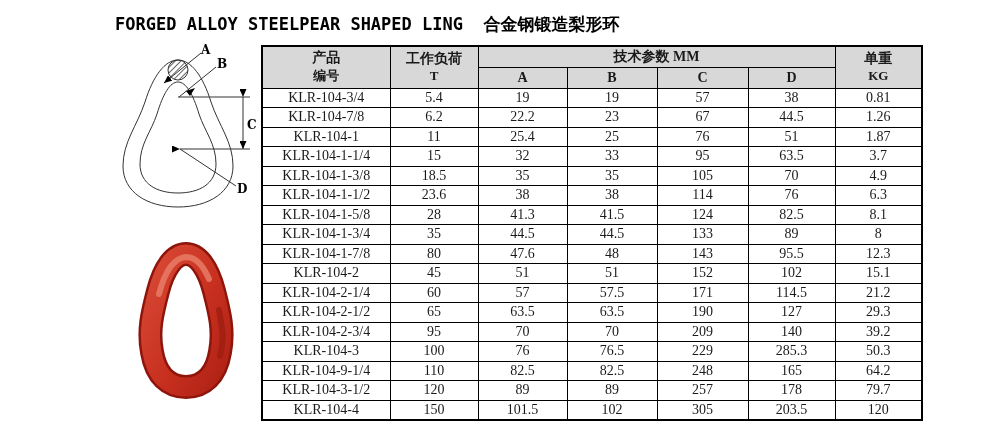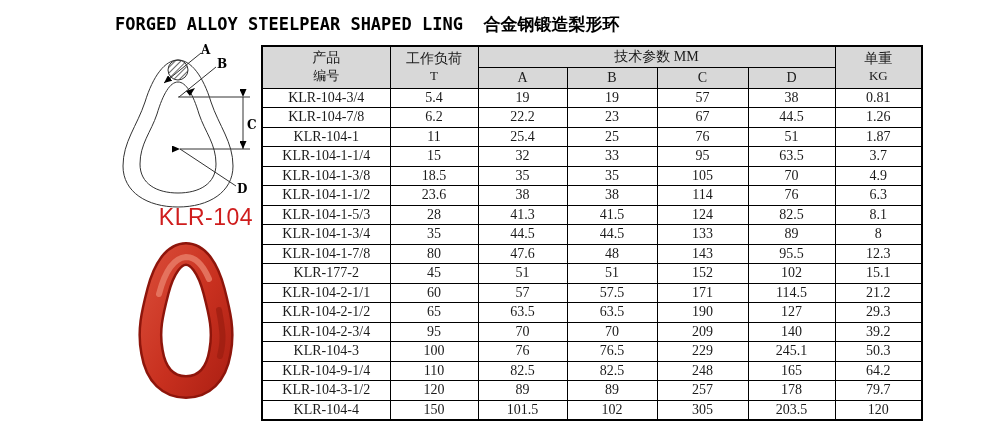--- a/index.html
+++ b/index.html
@@ -25,21 +25,21 @@
     position:absolute; left:261px; top:45px; width:660px;
     border-collapse:collapse; table-layout:fixed;
     border:2px solid #000;
     font-family:"Liberation Serif","DejaVu Serif",serif;
   }
   table.spec th, table.spec td {
     border:1px solid #000; text-align:center; vertical-align:middle;
     padding:0; font-weight:normal; font-size:14px; color:#1a1a1a;
     overflow:hidden; white-space:nowrap;
   }
-  table.spec thead th { background:#d8d8d8; }
+  table.spec thead th { background:#d8d8d8;font-weight:bold; }
   table.spec thead tr.h1 th { height:21px; }
   table.spec thead tr.h2 th { height:21px; }
   table.spec thead th .l2 { font-size:13px; }
   table.spec tbody td { height:18.5px; line-height:18.5px; }
   svg text {
     font-family:"DejaVu Serif","Liberation Serif",serif;
     font-size:12px; fill:#000;
   }
 </style>
 </head>
@@ -77,21 +77,20 @@
 
       <line x1="58" y1="109" x2="114" y2="146" stroke="#333" stroke-width="1"></line>
 
       <text x="79" y="14" font-weight="bold">A</text>
       <text x="95" y="28" font-weight="bold">B</text>
       <text x="125" y="89" font-weight="bold">C</text>
       <text x="115" y="153" font-weight="bold">D</text>
     </svg>
   </div>
 
-  <div class="product-code">KLR-104</div>
 
   <div class="photo">
     <svg width="108" height="168" viewBox="0 0 108 168">
       <defs>
         <linearGradient id="rg" x1="0" y1="0" x2="1" y2="1">
           <stop offset="0" stop-color="#d84a36"></stop>
           <stop offset="0.55" stop-color="#c8301f"></stop>
           <stop offset="1" stop-color="#b02215"></stop>
         </linearGradient>
       </defs>
@@ -186,21 +185,21 @@
         <tr>
           <td>KLR-104-1-1/2</td>
           <td>23.6</td>
           <td>38</td>
           <td>38</td>
           <td>114</td>
           <td>76</td>
           <td>6.3</td>
         </tr>
         <tr>
-          <td>KLR-104-1-5/3</td>
+          <td>KLR-104-1-5/8</td>
           <td>28</td>
           <td>41.3</td>
           <td>41.5</td>
           <td>124</td>
           <td>82.5</td>
           <td>8.1</td>
         </tr>
         <tr>
           <td>KLR-104-1-3/4</td>
           <td>35</td>
@@ -213,30 +212,30 @@
         <tr>
           <td>KLR-104-1-7/8</td>
           <td>80</td>
           <td>47.6</td>
           <td>48</td>
           <td>143</td>
           <td>95.5</td>
           <td>12.3</td>
         </tr>
         <tr>
-          <td>KLR-177-2</td>
+          <td>KLR-104-2</td>
           <td>45</td>
           <td>51</td>
           <td>51</td>
           <td>152</td>
           <td>102</td>
           <td>15.1</td>
         </tr>
         <tr>
-          <td>KLR-104-2-1/1</td>
+          <td>KLR-104-2-1/4</td>
           <td>60</td>
           <td>57</td>
           <td>57.5</td>
           <td>171</td>
           <td>114.5</td>
           <td>21.2</td>
         </tr>
         <tr>
           <td>KLR-104-2-1/2</td>
           <td>65</td>
@@ -254,21 +253,21 @@
           <td>209</td>
           <td>140</td>
           <td>39.2</td>
         </tr>
         <tr>
           <td>KLR-104-3</td>
           <td>100</td>
           <td>76</td>
           <td>76.5</td>
           <td>229</td>
-          <td>245.1</td>
+          <td>285.3</td>
           <td>50.3</td>
         </tr>
         <tr>
           <td>KLR-104-9-1/4</td>
           <td>110</td>
           <td>82.5</td>
           <td>82.5</td>
           <td>248</td>
           <td>165</td>
           <td>64.2</td>

